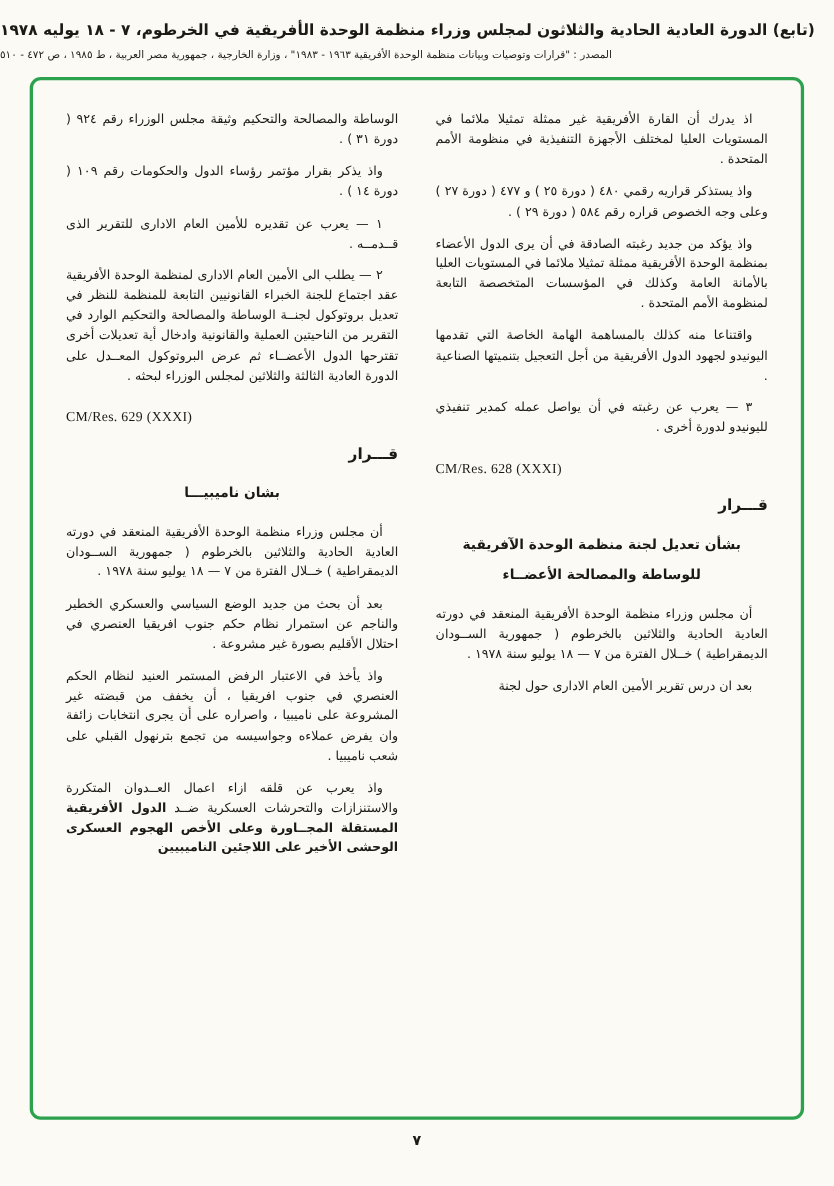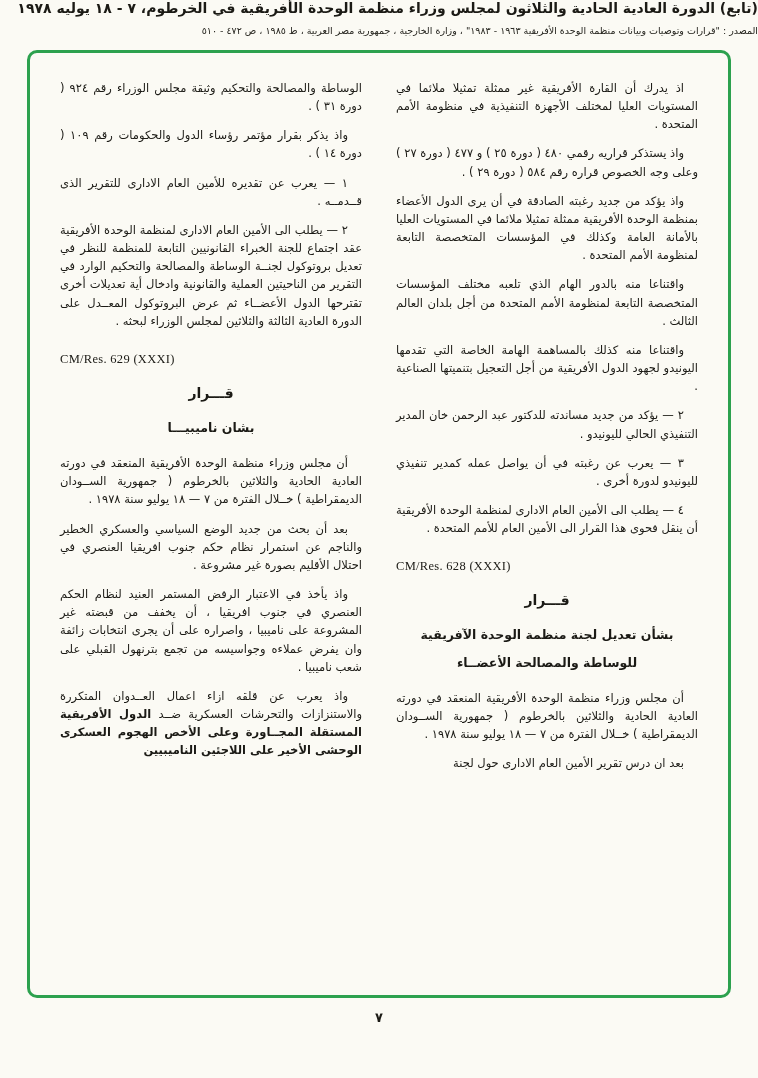--- a/index.html
+++ b/index.html
@@ -6,21 +6,21 @@
   html, body { margin: 0; padding: 0; }
   body {
     width: 758px;
     min-height: 1078px;
     background: #fbfaf4;
     color: #1b1a15;
     font-family: "DejaVu Sans", sans-serif;
     direction: rtl;
   }
   .page { width: 758px; }
-  .header { text-align: right; }
+  .header { text-align: left; padding-top: 20px; }
   .header-title { font-weight: bold; font-size: 14px; letter-spacing: 0.2px; }
   .header-source { font-size: 9.5px; margin-top: 9px; color: #23221c; }
   .frame {
     margin: 14px 27px 0 27px;
     border: 3px solid #2ca14e;
     border-radius: 10px;
     padding: 26px 30px 18px 30px;
     min-height: 948px;
     background: #fbfaf4;
   }
@@ -36,21 +36,20 @@
   .para.no-indent { text-indent: 0; }
   .res-ref {
     direction: ltr;
     text-align: left;
     font-family: Liberation Serif, serif;
     font-size: 12.5px;
     margin: 22px 0 18px 0;
     letter-spacing: 0.3px;
   }
   .res-title {
-    text-align: center;
     font-weight: bold;
     font-size: 14px;
     margin: 10px 0 16px 0;
     letter-spacing: 1px;
   }
   .res-subtitle {
     text-align: center;
     font-weight: bold;
     font-size: 12.5px;
     line-height: 1.7;
@@ -70,25 +69,22 @@
     <div class="header-source">المصدر : "قرارات وتوصيات وبيانات منظمة الوحدة الأفريقية ١٩٦٣ - ١٩٨٣" ، وزارة الخارجية ، جمهورية مصر العربية ، ط ١٩٨٥ ، ص ٤٧٢ - ٥١٠</div>
   </div>
 
   <div class="frame">
     <div class="columns">
 
       <div class="col">
         <p class="para">اذ يدرك أن القارة الأفريقية غير ممثلة تمثيلا ملائما في المستويات العليا لمختلف الأجهزة التنفيذية في منظومة الأمم المتحدة .</p>
         <p class="para">واذ يستذكر قراريه رقمي ٤٨٠ ( دورة ٢٥ ) و ٤٧٧ ( دورة ٢٧ ) وعلى وجه الخصوص قراره رقم ٥٨٤ ( دورة ٢٩ ) .</p>
         <p class="para">واذ يؤكد من جديد رغبته الصادقة في أن يرى الدول الأعضاء بمنظمة الوحدة الأفريقية ممثلة تمثيلا ملائما في المستويات العليا بالأمانة العامة وكذلك في المؤسسات المتخصصة التابعة لمنظومة الأمم المتحدة .</p>
-        <p class="para">واقتناعا منه بالدور الهام الذي تلعبه مختلف المؤسسات المتخصصة التابعة لمنظومة الأمم المتحدة من أجل بلدان العالم الثالث .</p>
         <p class="para">واقتناعا منه كذلك بالمساهمة الهامة الخاصة التي تقدمها اليونيدو لجهود الدول الأفريقية من أجل التعجيل بتنميتها الصناعية .</p>
-        <p class="para">٢ — يؤكد من جديد مساندته للدكتور عبد الرحمن خان المدير التنفيذي الحالي لليونيدو .</p>
         <p class="para">٣ — يعرب عن رغبته في أن يواصل عمله كمدير تنفيذي لليونيدو لدورة أخرى .</p>
-        <p class="para">٤ — يطلب الى الأمين العام الادارى لمنظمة الوحدة الأفريقية أن ينقل فحوى هذا القرار الى الأمين العام للأمم المتحدة .</p>
 
         <div class="res-ref">CM/Res. 628 (XXXI)</div>
         <div class="res-title">قـــرار</div>
         <div class="res-subtitle">بشأن تعديل لجنة منظمة الوحدة الآفريقية</div>
         <div class="res-subtitle last">للوساطة والمصالحة الأعضــاء</div>
 
         <p class="para">أن مجلس وزراء منظمة الوحدة الأفريقية المنعقد في دورته العادية الحادية والثلاثين بالخرطوم ( جمهورية الســودان الديمقراطية ) خــلال الفترة من ٧ — ١٨ يوليو سنة ١٩٧٨ .</p>
         <p class="para">بعد ان درس تقرير الأمين العام الادارى حول لجنة</p>
       </div>
 

